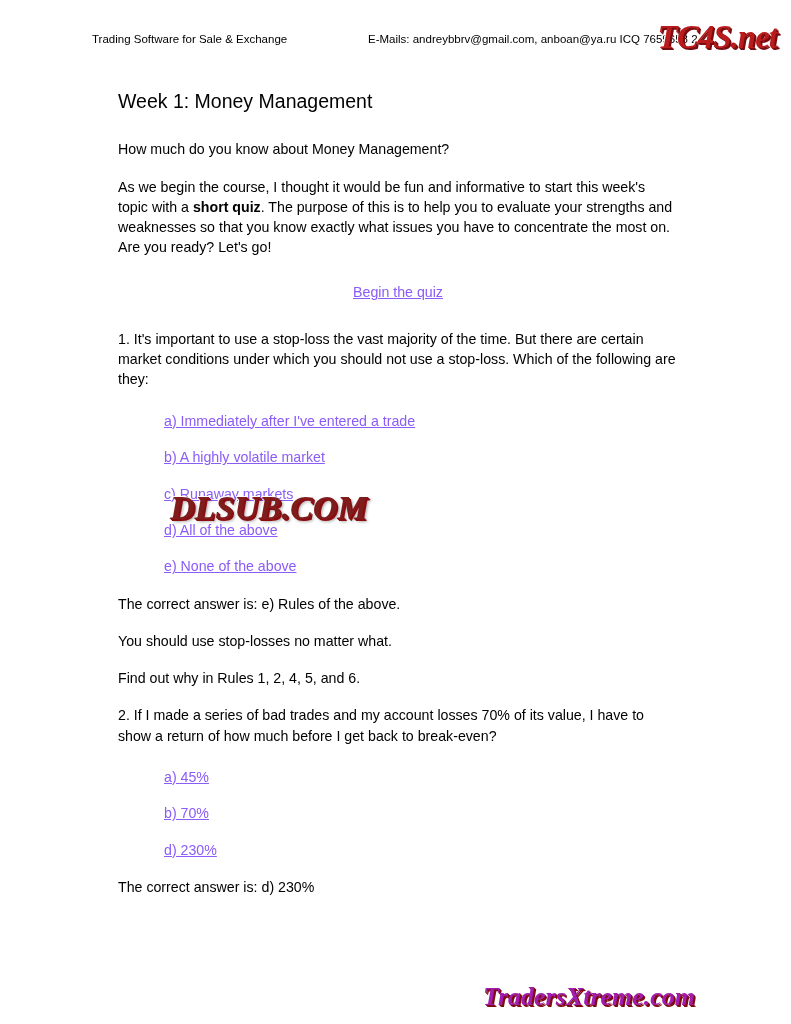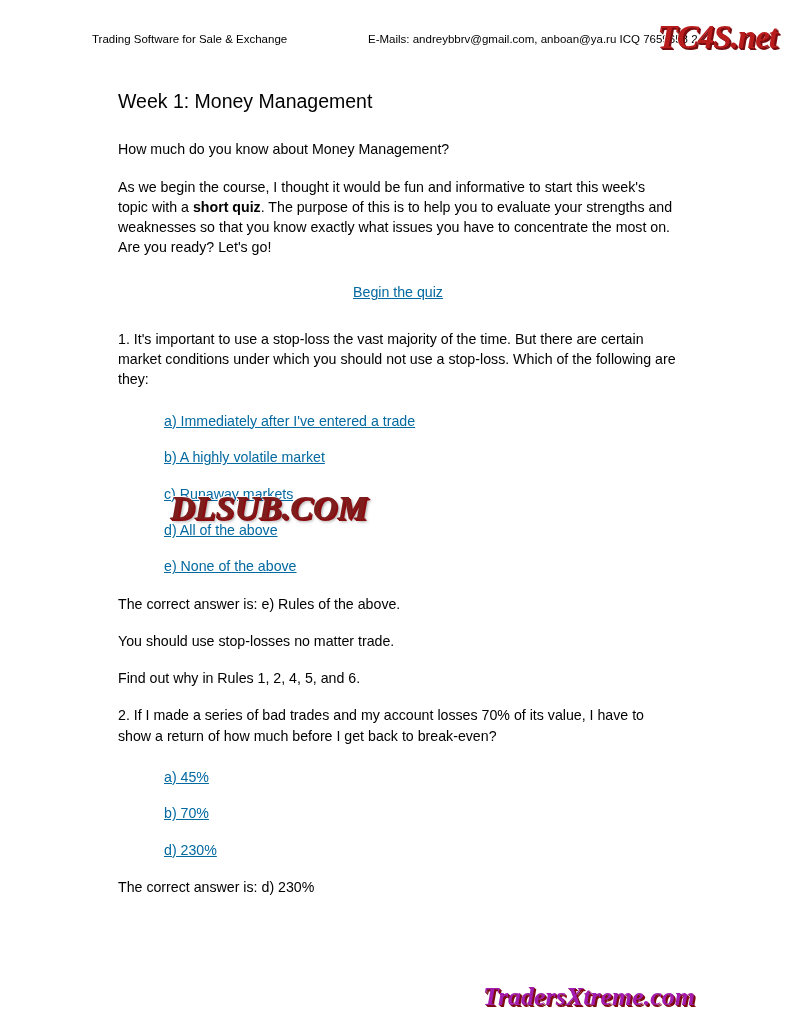--- a/index.html
+++ b/index.html
@@ -75,21 +75,21 @@
     margin: 0 0 17px 0;
   }
   .b {
     font-weight: bold;
   }
   .centerlink {
     text-align: center;
     margin: 26px 0 28px 0;
   }
   a.link {
-    color: #0369a1;
+    color: #8b5cf6;
     text-decoration: underline;
     font-size: 14.2px;
   }
   .answers {
     margin: 0 0 0 46px;
   }
   .answers p {
     margin: 0 0 18px 0;
     font-size: 14.2px;
     line-height: 1.3;
@@ -159,21 +159,21 @@
 
     <div class="answers gap-top">
       <p><a class="link" href="#">a) Immediately after I've entered a trade</a></p>
       <p><a class="link" href="#">b) A highly volatile market</a></p>
       <p><a class="link" href="#">c) Runaway markets</a></p>
       <p><a class="link" href="#">d) All of the above</a></p>
       <p><a class="link" href="#">e) None of the above</a></p>
     </div>
 
     <p class="para gap-top">The correct answer is: e) Rules of the above.</p>
-    <p class="para">You should use stop-losses no matter trade.</p>
+    <p class="para">You should use stop-losses no matter what.</p>
     <p class="para">Find out why in Rules 1, 2, 4, 5, and 6.</p>
 
     <p class="para">2. If I made a series of bad trades and my account losses 70% of its value, I have to show a return of how much before I get back to break-even?</p>
 
     <div class="answers gap-top">
       <p><a class="link" href="#">a) 45%</a></p>
       <p><a class="link" href="#">b) 70%</a></p>
       <p><a class="link" href="#">d) 230%</a></p>
     </div>
 

